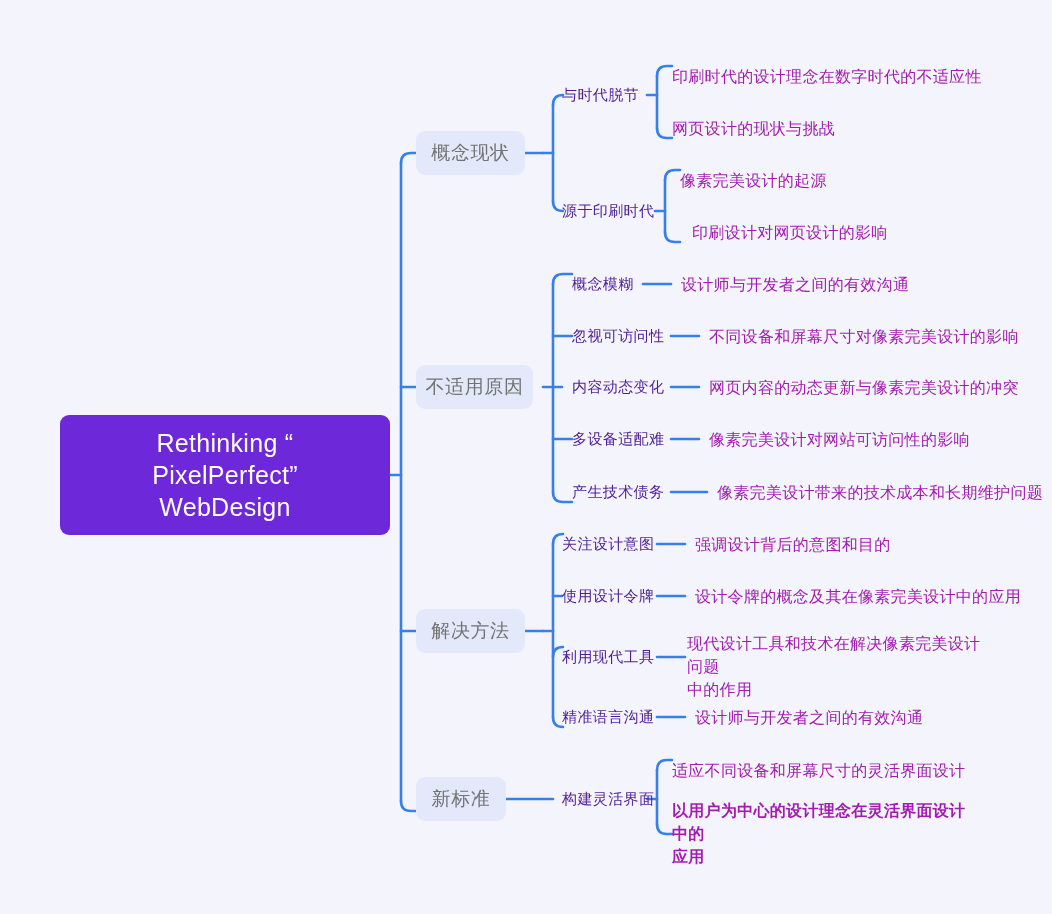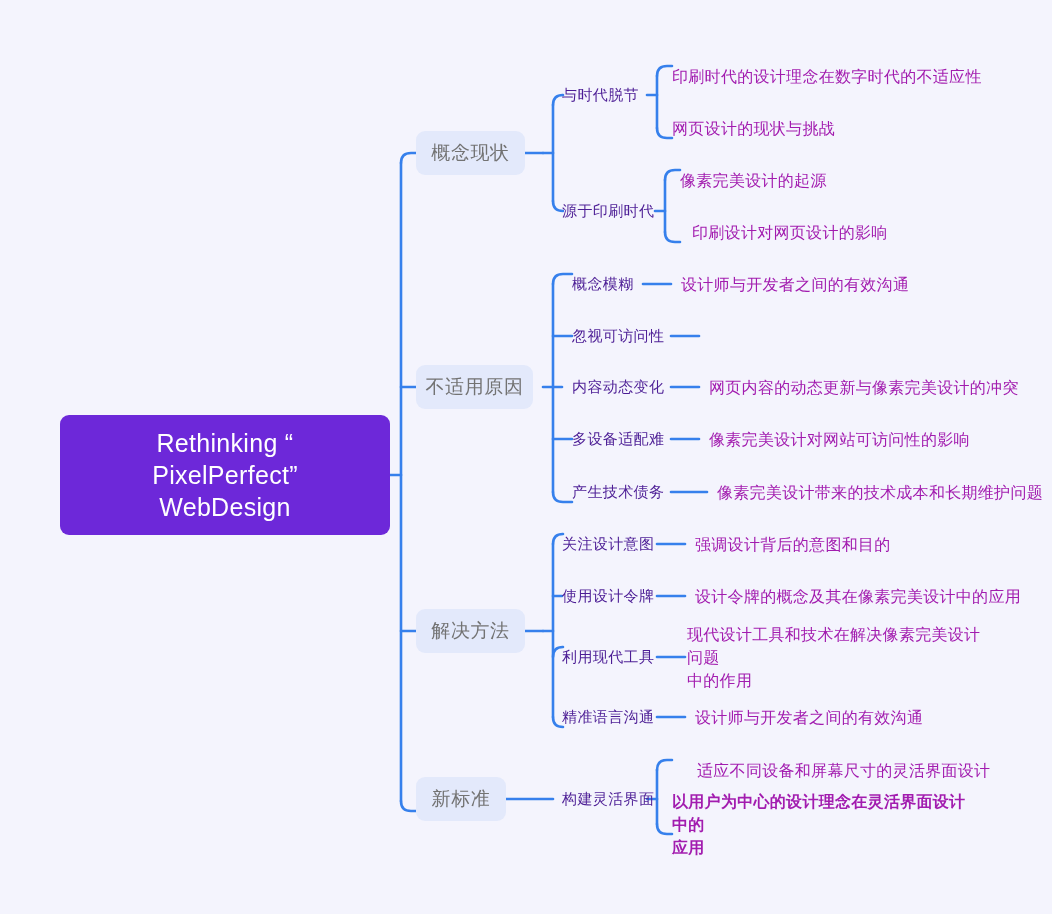--- a/index.html
+++ b/index.html
@@ -87,20 +87,21 @@
   .l3-node {
     position: absolute;
     color: #a21caf;
     font-size: 16px;
     line-height: 23px;
     letter-spacing: 0.3px;
     transform: translateY(-50%);
   }
   .l3-node.wrap {
     white-space: pre-line;
+    margin-top: 9px;
   }
 </style>
 </head>
 <body>
 
 <div id="canvas">
 
   <svg id="connectors" viewBox="0 0 1052 914" width="1052" height="914" xmlns="http://www.w3.org/2000/svg">
     <g fill="none" stroke="#3680ec" stroke-width="2.6" stroke-linecap="round" stroke-linejoin="round">
 
@@ -194,34 +195,35 @@
   <div class="l3-node" style="left:680px; top:180px;">像素完美设计的起源</div>
   <div class="l3-node" style="left:680px; top:232px;margin-left:12px;">印刷设计对网页设计的影响</div>
 
   <div class="l2-node" style="left:572px; top:284px;">概念模糊</div>
   <div class="l2-node" style="left:572px; top:336px;">忽视可访问性</div>
   <div class="l2-node" style="left:572px; top:387px;">内容动态变化</div>
   <div class="l2-node" style="left:572px; top:439px;">多设备适配难</div>
   <div class="l2-node" style="left:572px; top:492px;">产生技术债务</div>
 
   <div class="l3-node" style="left:681px; top:284px;">设计师与开发者之间的有效沟通</div>
+  <div class="l3-node" style="left:709px; top:336px;">不同设备和屏幕尺寸对像素完美设计的影响</div>
   <div class="l3-node" style="left:709px; top:387px;">网页内容的动态更新与像素完美设计的冲突</div>
   <div class="l3-node" style="left:709px; top:439px;">像素完美设计对网站可访问性的影响</div>
   <div class="l3-node" style="left:717px; top:492px;">像素完美设计带来的技术成本和长期维护问题</div>
 
   <div class="l2-node" style="left:562px; top:544px;">关注设计意图</div>
   <div class="l2-node" style="left:562px; top:596px;">使用设计令牌</div>
   <div class="l2-node" style="left:562px; top:657px;">利用现代工具</div>
   <div class="l2-node" style="left:562px; top:717px;">精准语言沟通</div>
 
   <div class="l3-node" style="left:695px; top:544px;">强调设计背后的意图和目的</div>
   <div class="l3-node" style="left:695px; top:596px;">设计令牌的概念及其在像素完美设计中的应用</div>
   <div class="l3-node wrap" style="left:687px; top:657px; width:300px;">现代设计工具和技术在解决像素完美设计问题
 中的作用</div>
   <div class="l3-node" style="left:695px; top:717px;">设计师与开发者之间的有效沟通</div>
 
   <div class="l2-node" style="left:562px; top:799px;">构建灵活界面</div>
 
-  <div class="l3-node" style="left:672px; top:770px;margin-left:25px;">适应不同设备和屏幕尺寸的灵活界面设计</div>
+  <div class="l3-node" style="left:672px; top:770px;">适应不同设备和屏幕尺寸的灵活界面设计</div>
   <div class="l3-node wrap" style="left:672px; top:824px; width:300px;font-weight:bold;">以用户为中心的设计理念在灵活界面设计中的
 应用</div>
 
 </div>
 
 </body></html>

